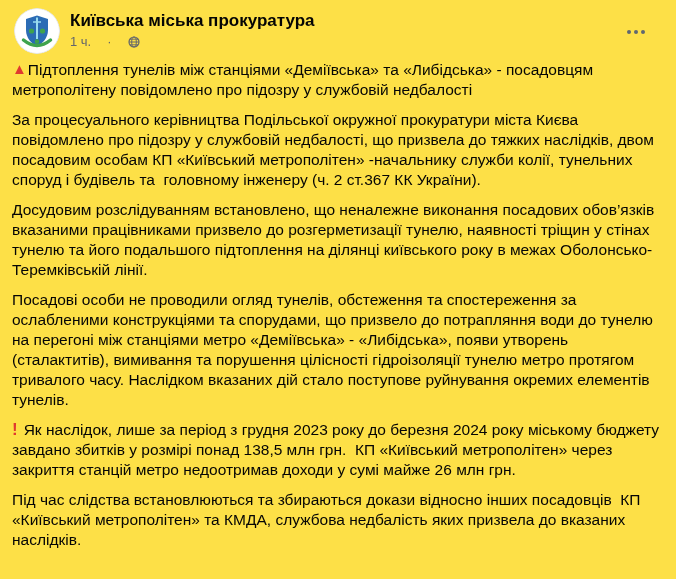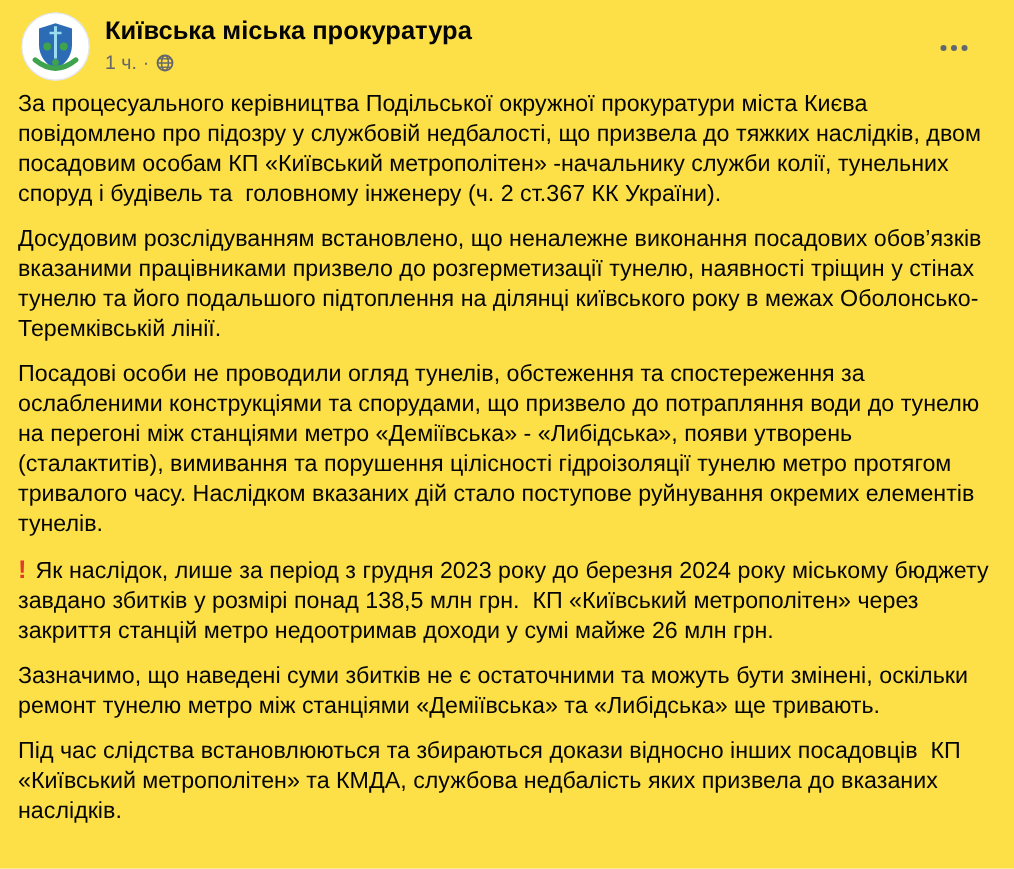--- a/index.html
+++ b/index.html
@@ -20,21 +20,21 @@
   .avatar {
     width: 46px; height: 46px; border-radius: 50%;
     flex: 0 0 46px; cursor: pointer;
   }
   .hmeta { margin-left: 10px; padding-top: 2px; flex: 1; min-width: 0; }
   .page-name {
     font-size: 17px; font-weight: 700; color: #050505;
     line-height: 21px; cursor: pointer;
   }
   .sub {
-    display: flex; align-items: center; gap: 4px;
+    display: flex; align-items: center; gap: 16px;
     font-size: 13px; color: #65676b; line-height: 17px; margin-top: 2px;
   }
   .sub .ts { cursor: pointer; }
   .menu-btn {
     position: absolute; right: 24px; top: 20px;
     width: 32px; height: 24px;
     display: flex; align-items: center; justify-content: center; gap: 3px;
     cursor: pointer; border-radius: 4px;
   }
   .menu-btn i {
@@ -90,21 +90,21 @@
       </div>
     </div>
     <div class="menu-btn" title="">
       <i></i>
         <i></i>
         <i></i>
     </div>
   </div>
 
   <div class="body-text">
+    <p><span class="tri">▲</span><span>Підтоплення тунелів між станціями «Деміївська» та «Либідська» - посадовцям метрополітену повідомлено про підозру у службовій недбалості</span></p>
     <p>За процесуального керівництва Подільської окружної прокуратури міста Києва повідомлено про підозру у службовій недбалості, що призвела до тяжких наслідків, двом посадовим особам КП «Київський метрополітен» -начальнику служби колії, тунельних споруд і будівель та  головному інженеру (ч. 2 ст.367 КК України).</p>
     <p>Досудовим розслідуванням встановлено, що неналежне виконання посадових обов’язків вказаними працівниками призвело до розгерметизації тунелю, наявності тріщин у стінах тунелю та його подальшого підтоплення на ділянці київського року в межах Оболонсько-Теремківській лінії.</p>
     <p>Посадові особи не проводили огляд тунелів, обстеження та спостереження за ослабленими конструкціями та спорудами, що призвело до потрапляння води до тунелю на перегоні між станціями метро «Деміївська» - «Либідська», появи утворень (сталактитів), вимивання та порушення цілісності гідроізоляції тунелю метро протягом тривалого часу. Наслідком вказаних дій стало поступове руйнування окремих елементів тунелів.</p>
     <p><span class="excl">!</span><span>Як наслідок, лише за період з грудня 2023 року до березня 2024 року міському бюджету завдано збитків у розмірі понад 138,5 млн грн.  КП «Київський метрополітен» через закриття станцій метро недоотримав доходи у сумі майже 26 млн грн.</span></p>
-    <p>Зазначимо, що наведені суми збитків не є остаточними та можуть бути змінені, оскільки ремонт тунелю метро між станціями «Деміївська» та «Либідська» ще тривають.</p>
     <p>Під час слідства встановлюються та збираються докази відносно інших посадовців  КП «Київський метрополітен» та КМДА, службова недбалість яких призвела до вказаних наслідків.</p>
   </div>
 
 </div>
 
 </body></html>

